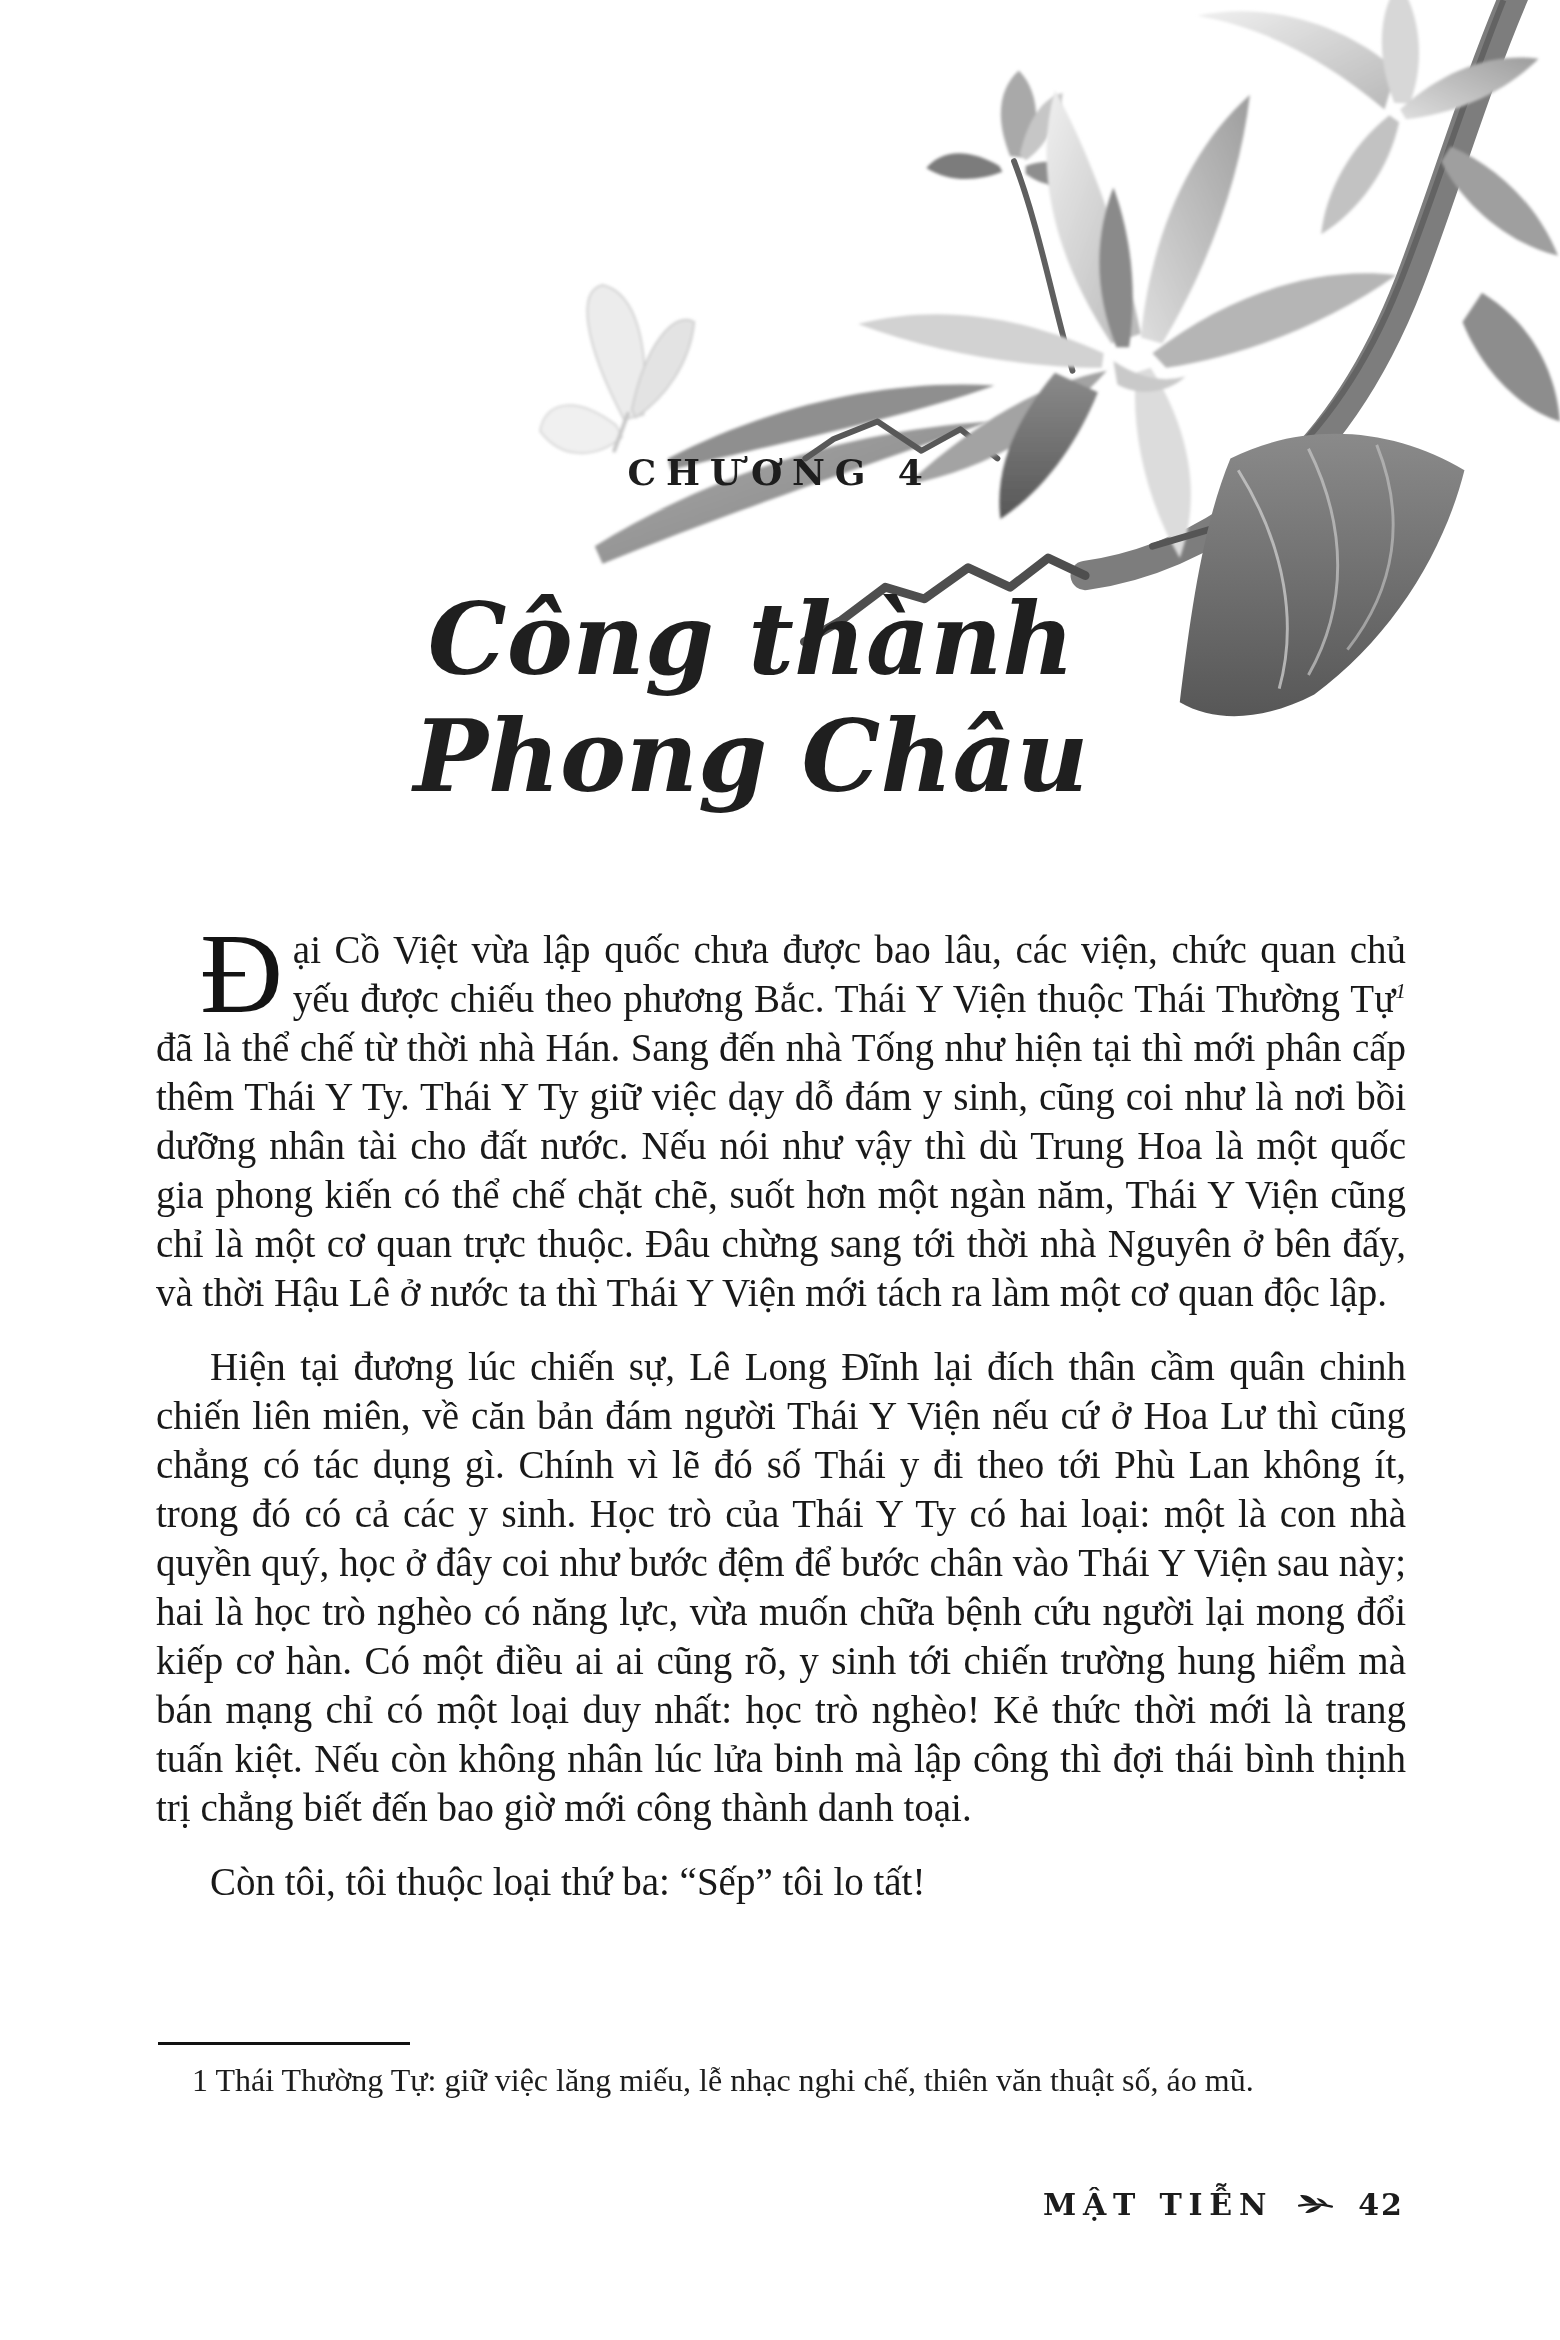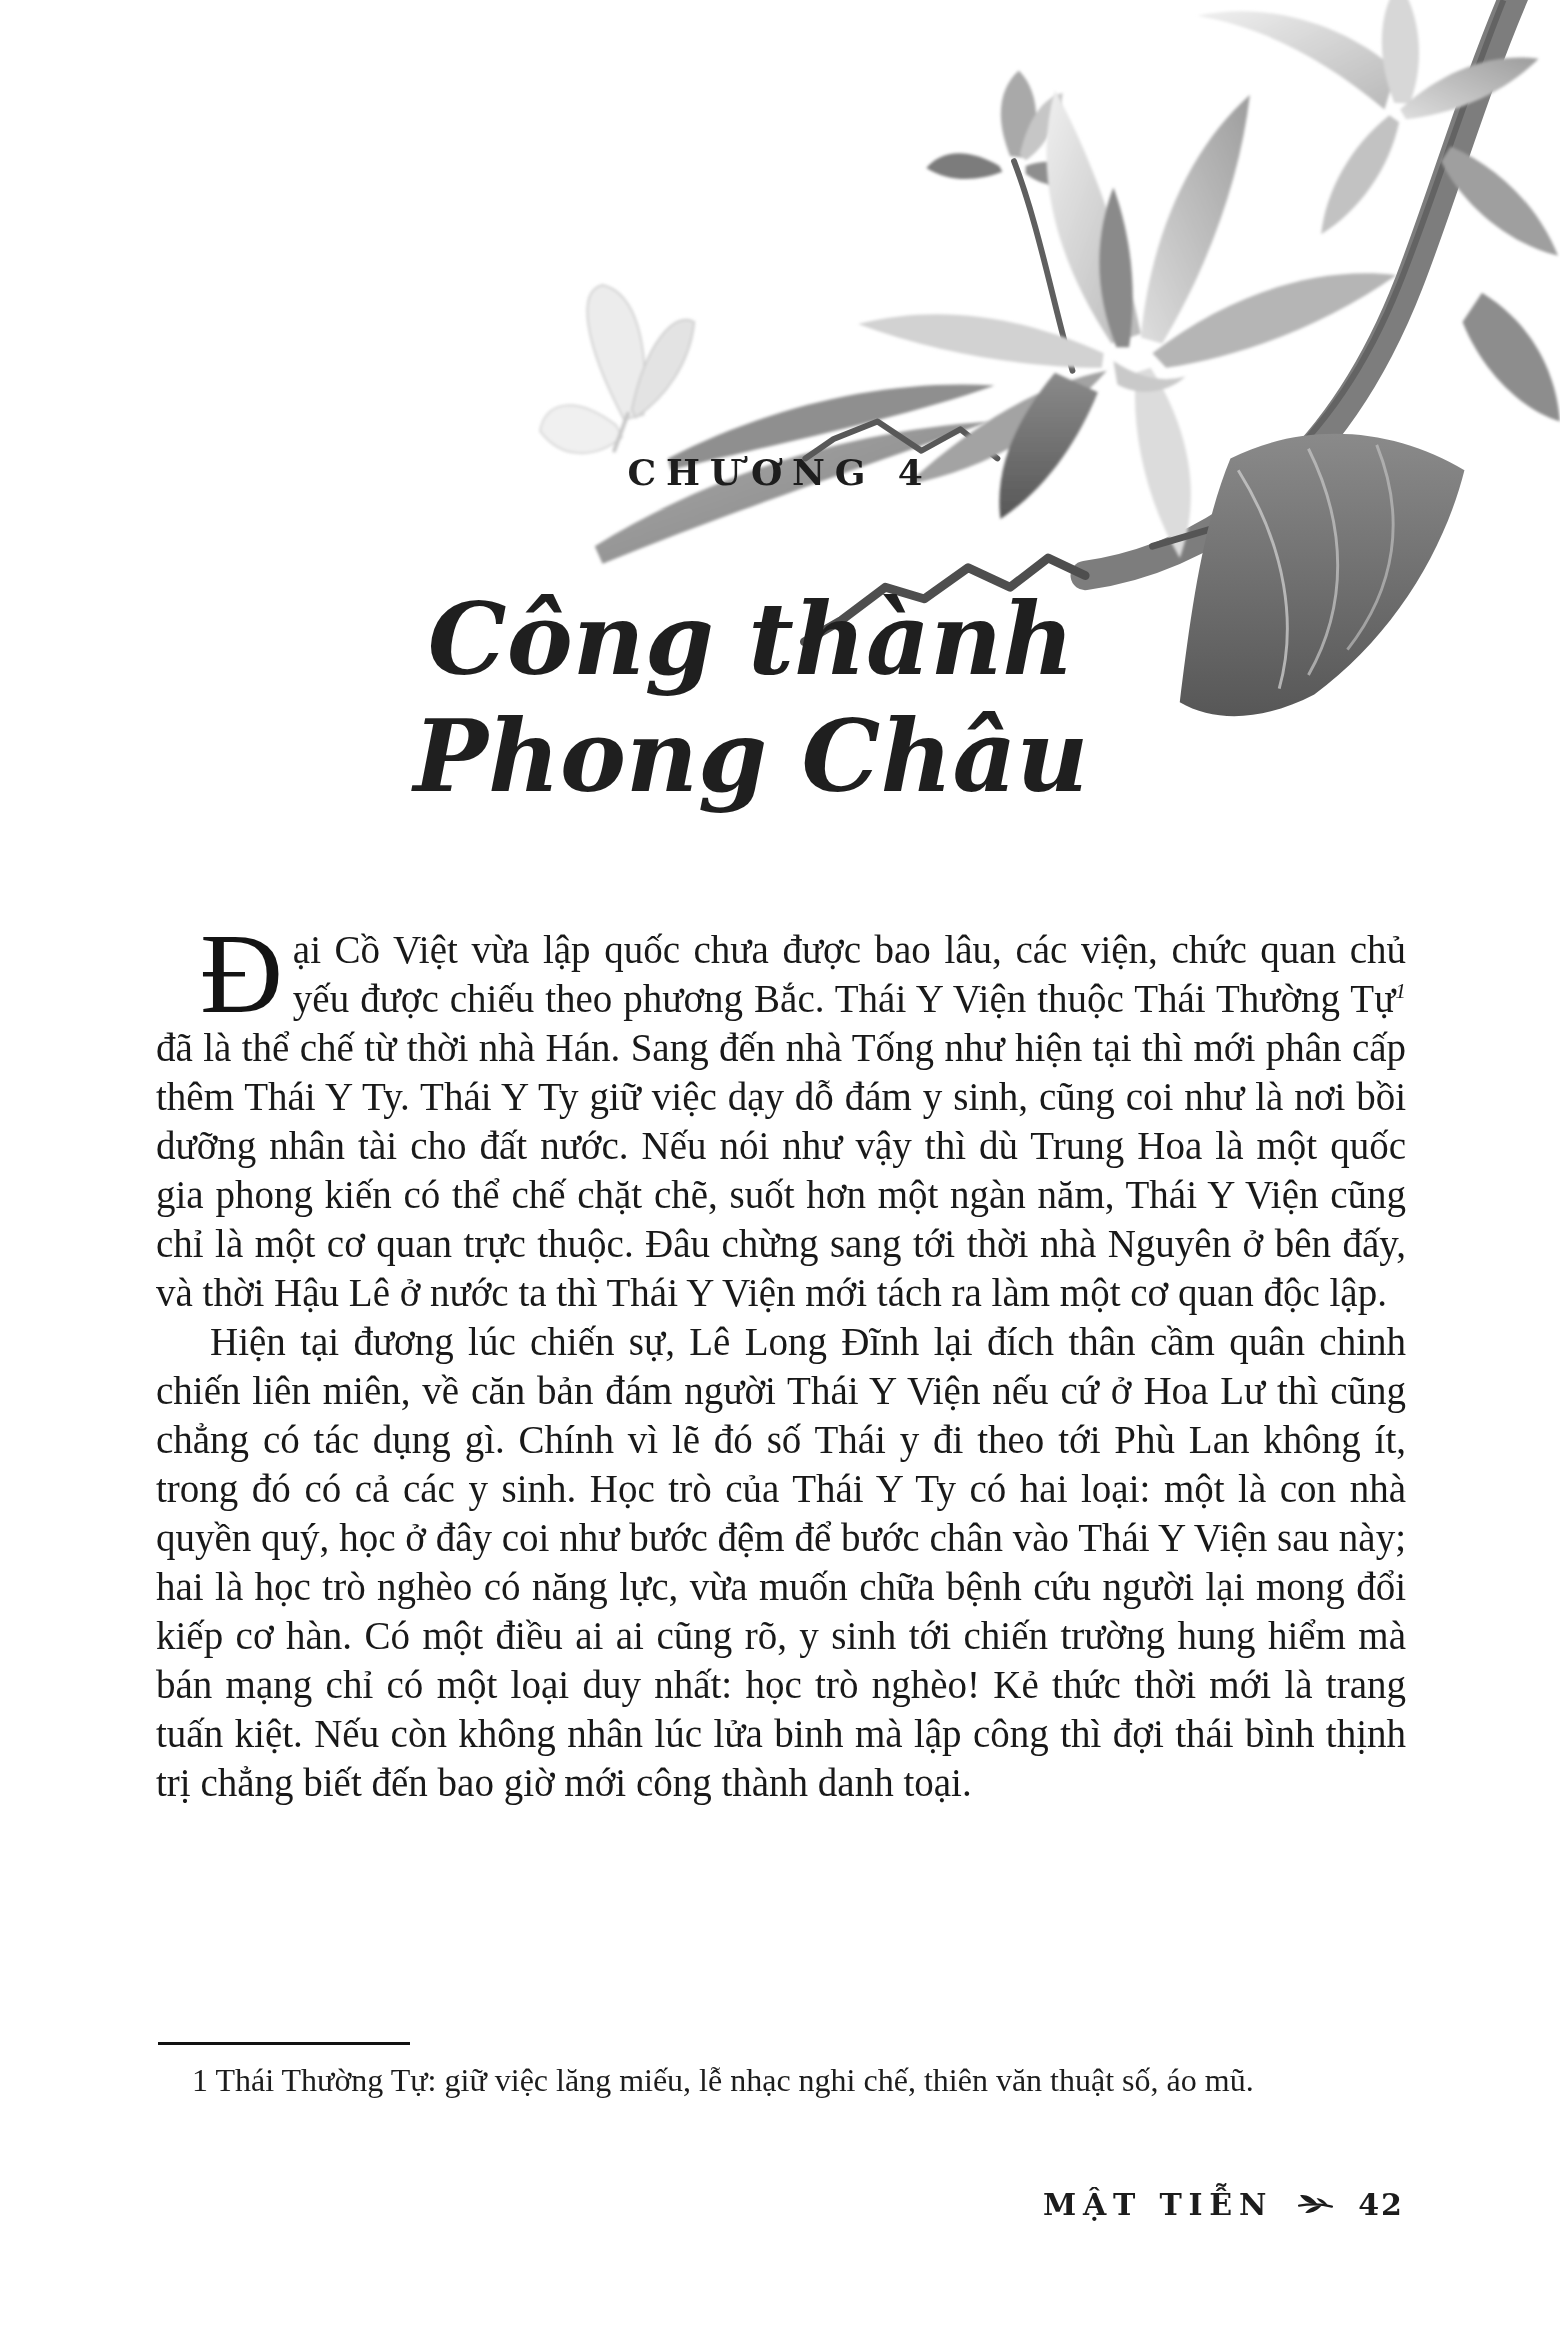--- a/index.html
+++ b/index.html
@@ -38,21 +38,21 @@
   }
   
   .body-text{
     position:absolute;left:156px;top:925px;width:1250px;
     font-size:39px;
     line-height:49px;
     text-align:justify;
     color:#191919;
   }
   .body-text p{margin:0;}
-  .body-text p.indent{text-indent:54px;}
+  .body-text p.indent{text-indent:54px;margin-top:25px;}
   .dropcap{
     float:left;
     font-size:115px;
     line-height:90px;
     height:94px;
     margin-left:44px;
     padding:3.9px 9.8px 0 0;
     color:#141414;
   }
   .fn-ref{
@@ -179,20 +179,21 @@
     <div>Công thành</div>
     <div>Phong Châu</div>
   </div>
 
   <div class="body-text">
     <p>
       <span class="dropcap">Đ</span>
       <span>ại Cồ Việt vừa lập quốc chưa được bao lâu, các viện, chức quan chủ yếu được chiếu theo phương Bắc. Thái Y Viện thuộc Thái Thường Tự</span><sup class="fn-ref">1</sup><span> đã là thể chế từ thời nhà Hán. Sang đến nhà Tống như hiện tại thì mới phân cấp thêm Thái Y Ty. Thái Y Ty giữ việc dạy dỗ đám y sinh, cũng coi như là nơi bồi dưỡng nhân tài cho đất nước. Nếu nói như vậy thì dù Trung Hoa là một quốc gia phong kiến có thể chế chặt chẽ, suốt hơn một ngàn năm, Thái Y Viện cũng chỉ là một cơ quan trực thuộc. Đâu chừng sang tới thời nhà Nguyên ở bên đấy, và thời Hậu Lê ở nước ta thì Thái Y Viện mới tách ra làm một cơ quan độc lập.</span>
     </p>
     <p class="indent">Hiện tại đương lúc chiến sự, Lê Long Đĩnh lại đích thân cầm quân chinh chiến liên miên, về căn bản đám người Thái Y Viện nếu cứ ở Hoa Lư thì cũng chẳng có tác dụng gì. Chính vì lẽ đó số Thái y đi theo tới Phù Lan không ít, trong đó có cả các y sinh. Học trò của Thái Y Ty có hai loại: một là con nhà quyền quý, học ở đây coi như bước đệm để bước chân vào Thái Y Viện sau này; hai là học trò nghèo có năng lực, vừa muốn chữa bệnh cứu người lại mong đổi kiếp cơ hàn. Có một điều ai ai cũng rõ, y sinh tới chiến trường hung hiểm mà bán mạng chỉ có một loại duy nhất: học trò nghèo! Kẻ thức thời mới là trang tuấn kiệt. Nếu còn không nhân lúc lửa binh mà lập công thì đợi thái bình thịnh trị chẳng biết đến bao giờ mới công thành danh toại.</p>
+    <p class="indent">Còn tôi, tôi thuộc loại thứ ba: “Sếp” tôi lo tất!</p>
   </div>
 
   <div class="footnote-rule"></div>
   <div class="footnote">
     <div>1 Thái Thường Tự: giữ việc lăng miếu, lễ nhạc nghi chế, thiên văn thuật số, áo mũ.</div>
   </div>
 
   <div class="page-footer">
     <span>MẬT TIỄN</span>
     <svg class="ornament" viewBox="0 0 36 24" xmlns="http://www.w3.org/2000/svg" aria-hidden="true">

